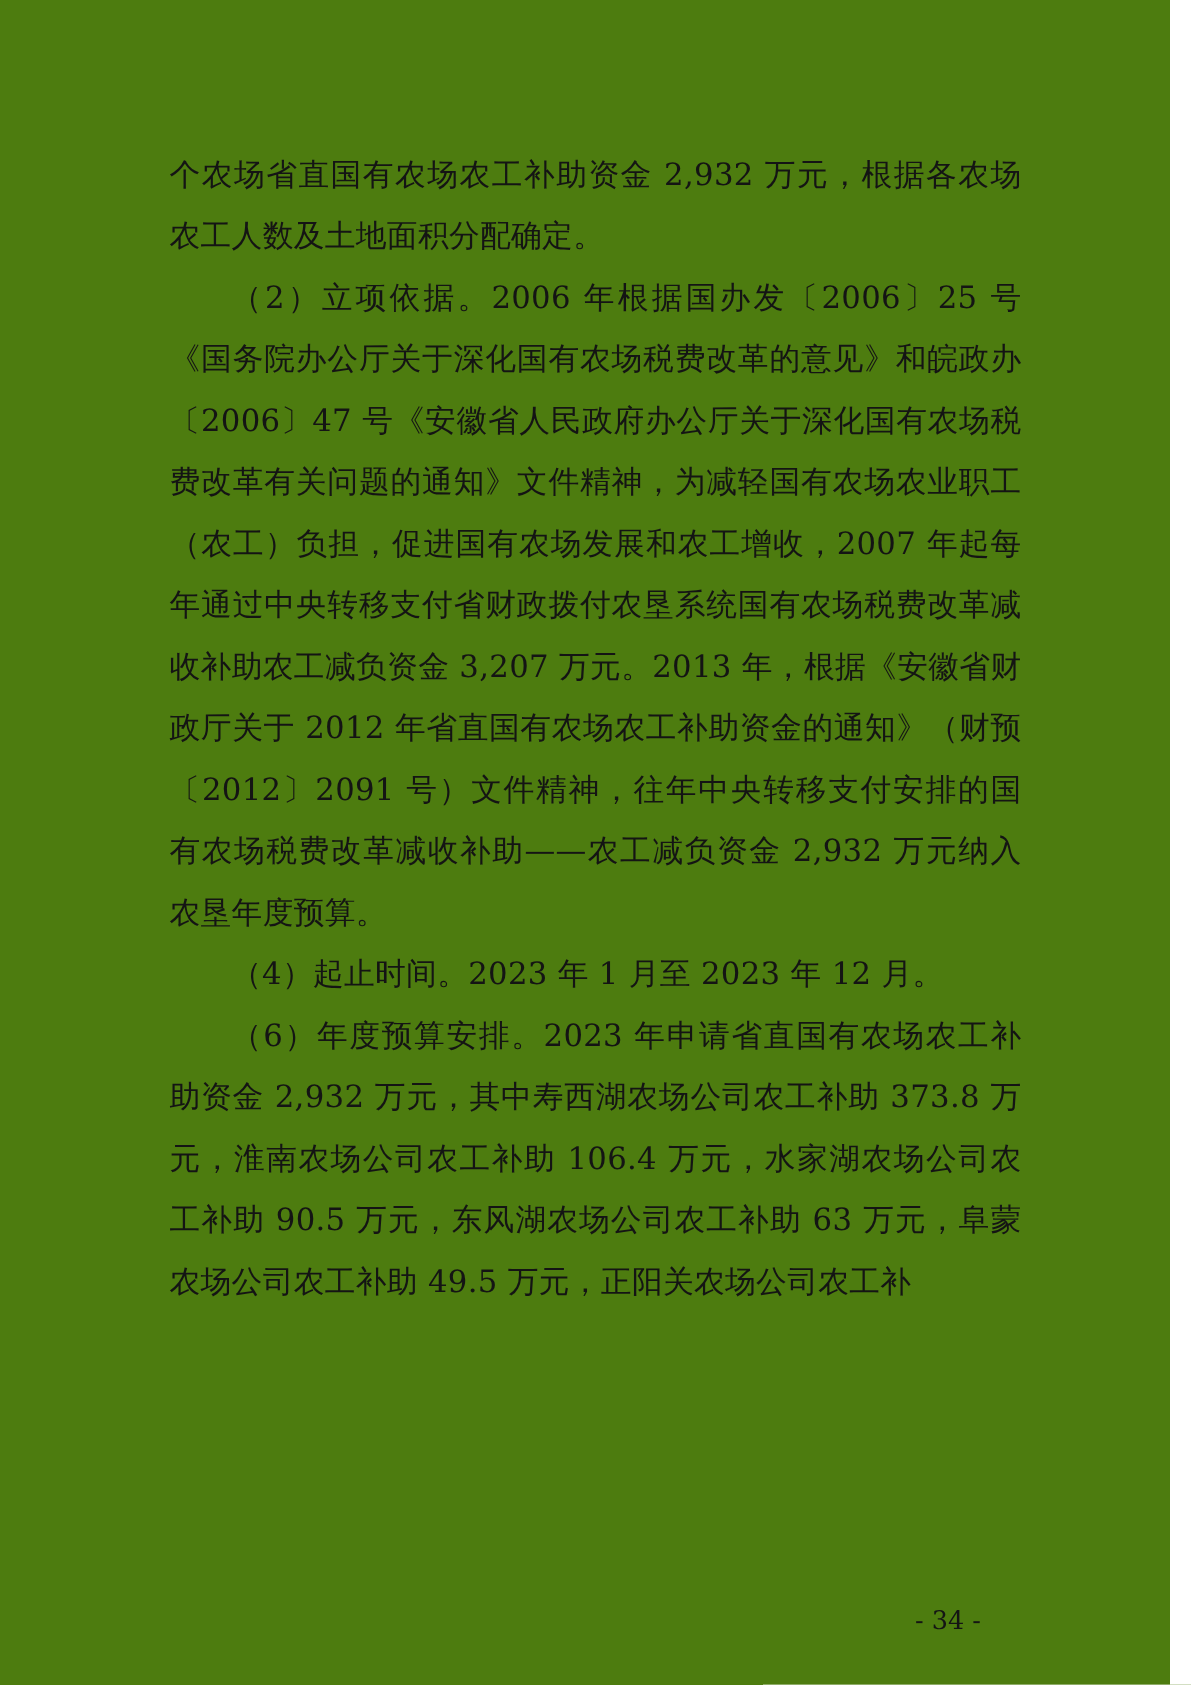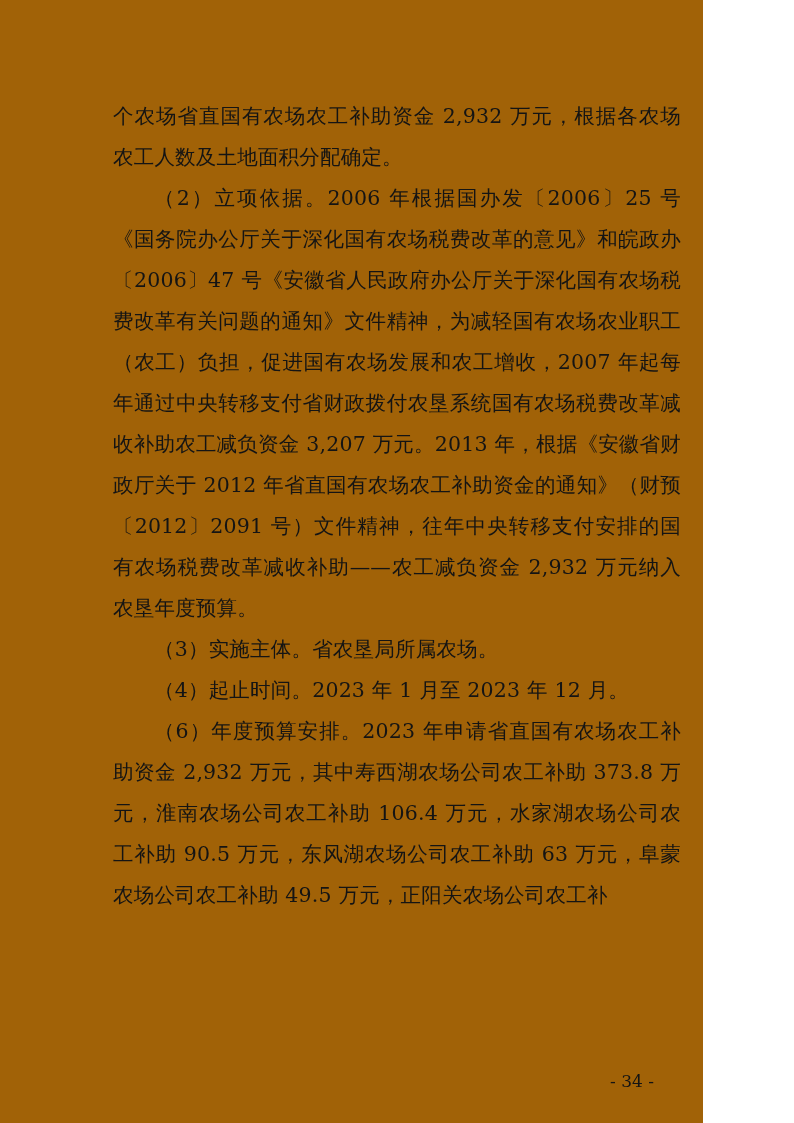--- a/index.html
+++ b/index.html
@@ -11,23 +11,23 @@
     width: 794px;
     height: 1123px;
     font-family: "DejaVu Serif", "Liberation Serif", serif;
     color: #1a1a1a;
     position: relative;
     overflow: hidden;
   }
   .page {
     position: absolute;
     left: 0; top: 0;
-    width: 703px;
+    width: 780px;
     height: 1123px;
-    background: #a16207;
+    background: #4d7c0f;
   }
   .content {
     position: absolute;
     left: 113px;
     top: 96px;
     width: 568px;
   }
   p.para {
     margin: 0;
     font-size: 20.5px;
@@ -56,20 +56,19 @@
     margin-left: 470px;
   }
 </style>
 </head>
 <body>
 
 <div class="page">
   <div class="content">
     <p class="para">个农场省直国有农场农工补助资金 2,932 万元，根据各农场农工人数及土地面积分配确定。</p>
     <p class="para indent">（2）立项依据。2006 年根据国办发〔2006〕25 号《国务院办公厅关于深化国有农场税费改革的意见》和皖政办〔2006〕47 号《安徽省人民政府办公厅关于深化国有农场税费改革有关问题的通知》文件精神，为减轻国有农场农业职工（农工）负担，促进国有农场发展和农工增收，2007 年起每年通过中央转移支付省财政拨付农垦系统国有农场税费改革减收补助农工减负资金 3,207 万元。2013 年，根据《安徽省财政厅关于 2012 年省直国有农场农工补助资金的通知》（财预〔2012〕2091 号）文件精神，往年中央转移支付安排的国有农场税费改革减收补助——农工减负资金 2,932 万元纳入农垦年度预算。</p>
-    <p class="para indent">（3）实施主体。省农垦局所属农场。</p>
     <p class="para indent">（4）起止时间。2023 年 1 月至 2023 年 12 月。</p>
     <p class="para indent">（6）年度预算安排。2023 年申请省直国有农场农工补助资金 2,932 万元，其中寿西湖农场公司农工补助 373.8 万元，淮南农场公司农工补助 106.4 万元，水家湖农场公司农工补助 90.5 万元，东风湖农场公司农工补助 63 万元，阜蒙农场公司农工补助 49.5 万元，正阳关农场公司农工补</p>
   </div>
   <div class="pagenum">
     <span>- 34 -</span>
   </div>
 </div>
 
 </body></html>

